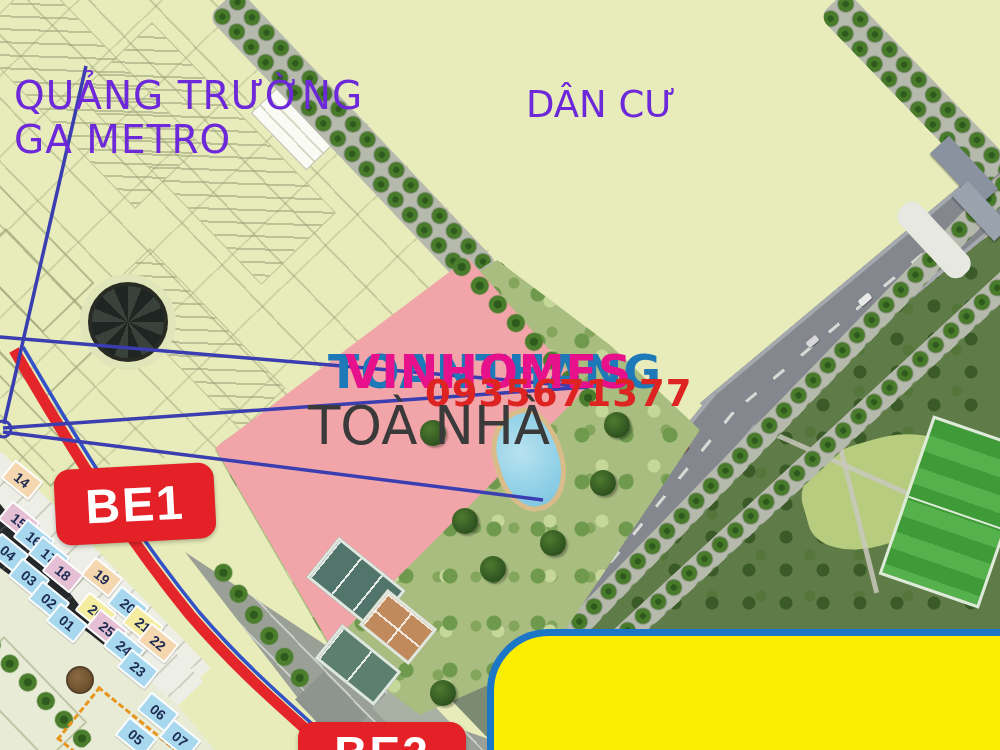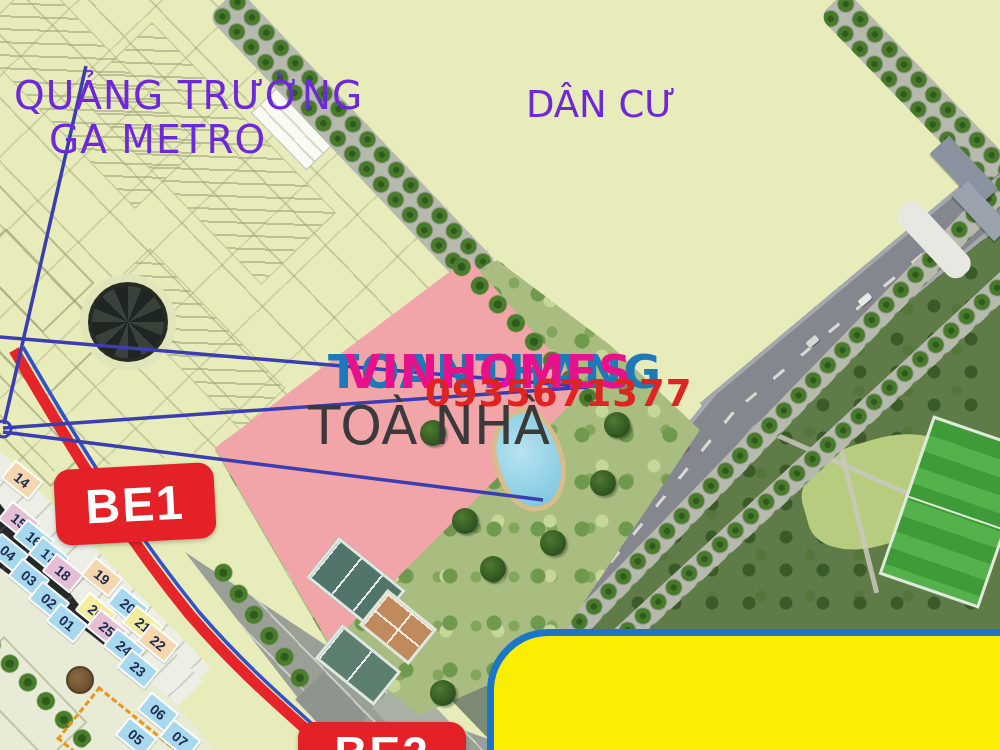--- a/index.html
+++ b/index.html
@@ -268,21 +268,21 @@
     <span>BE1</span>
   </div>
   <div id="be2" class="zone-badge">
     <span>BE2</span>
   </div>
 
   <div class="yellow-panel"></div>
 
   <div id="lbl-metro" class="map-label">
     <div style="position:static;">QUẢNG TRƯỜNG</div>
-    <div style="position:static;margin-left:35px;">GA METRO</div>
+    <div style="position:static;">GA METRO</div>
   </div>
   <div id="lbl-dancu" class="map-label">
     <div style="position:static;">DÂN CƯ</div>
   </div>
   <div class="wm-line1">
     <span class="wm-agency">TOANTHANG</span><span style="position:static;">&nbsp;</span><span class="wm-brand">VINHOMES</span>
   </div>
   <div class="wm-phone">0935671377</div>
   <div id="lbl-office" class="map-label">
     <div style="position:static;">TOÀ NHÀ</div>

